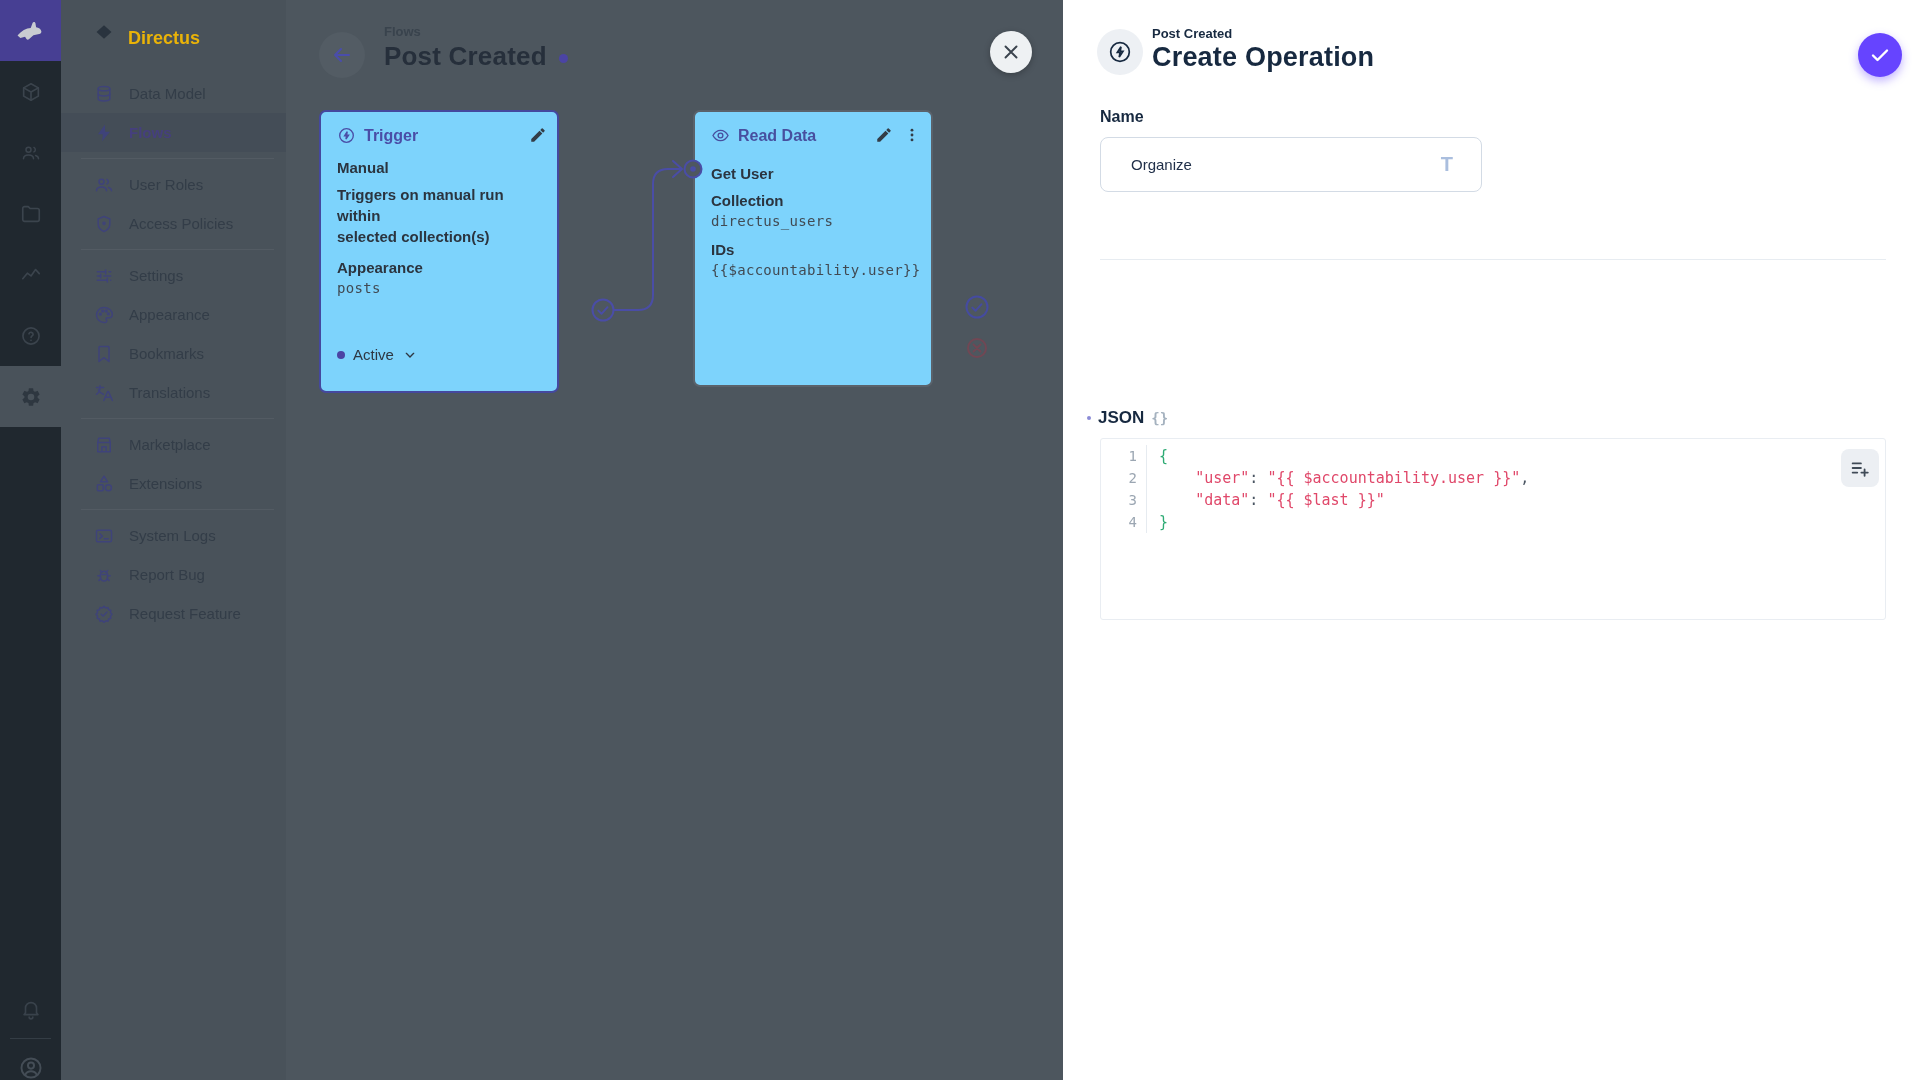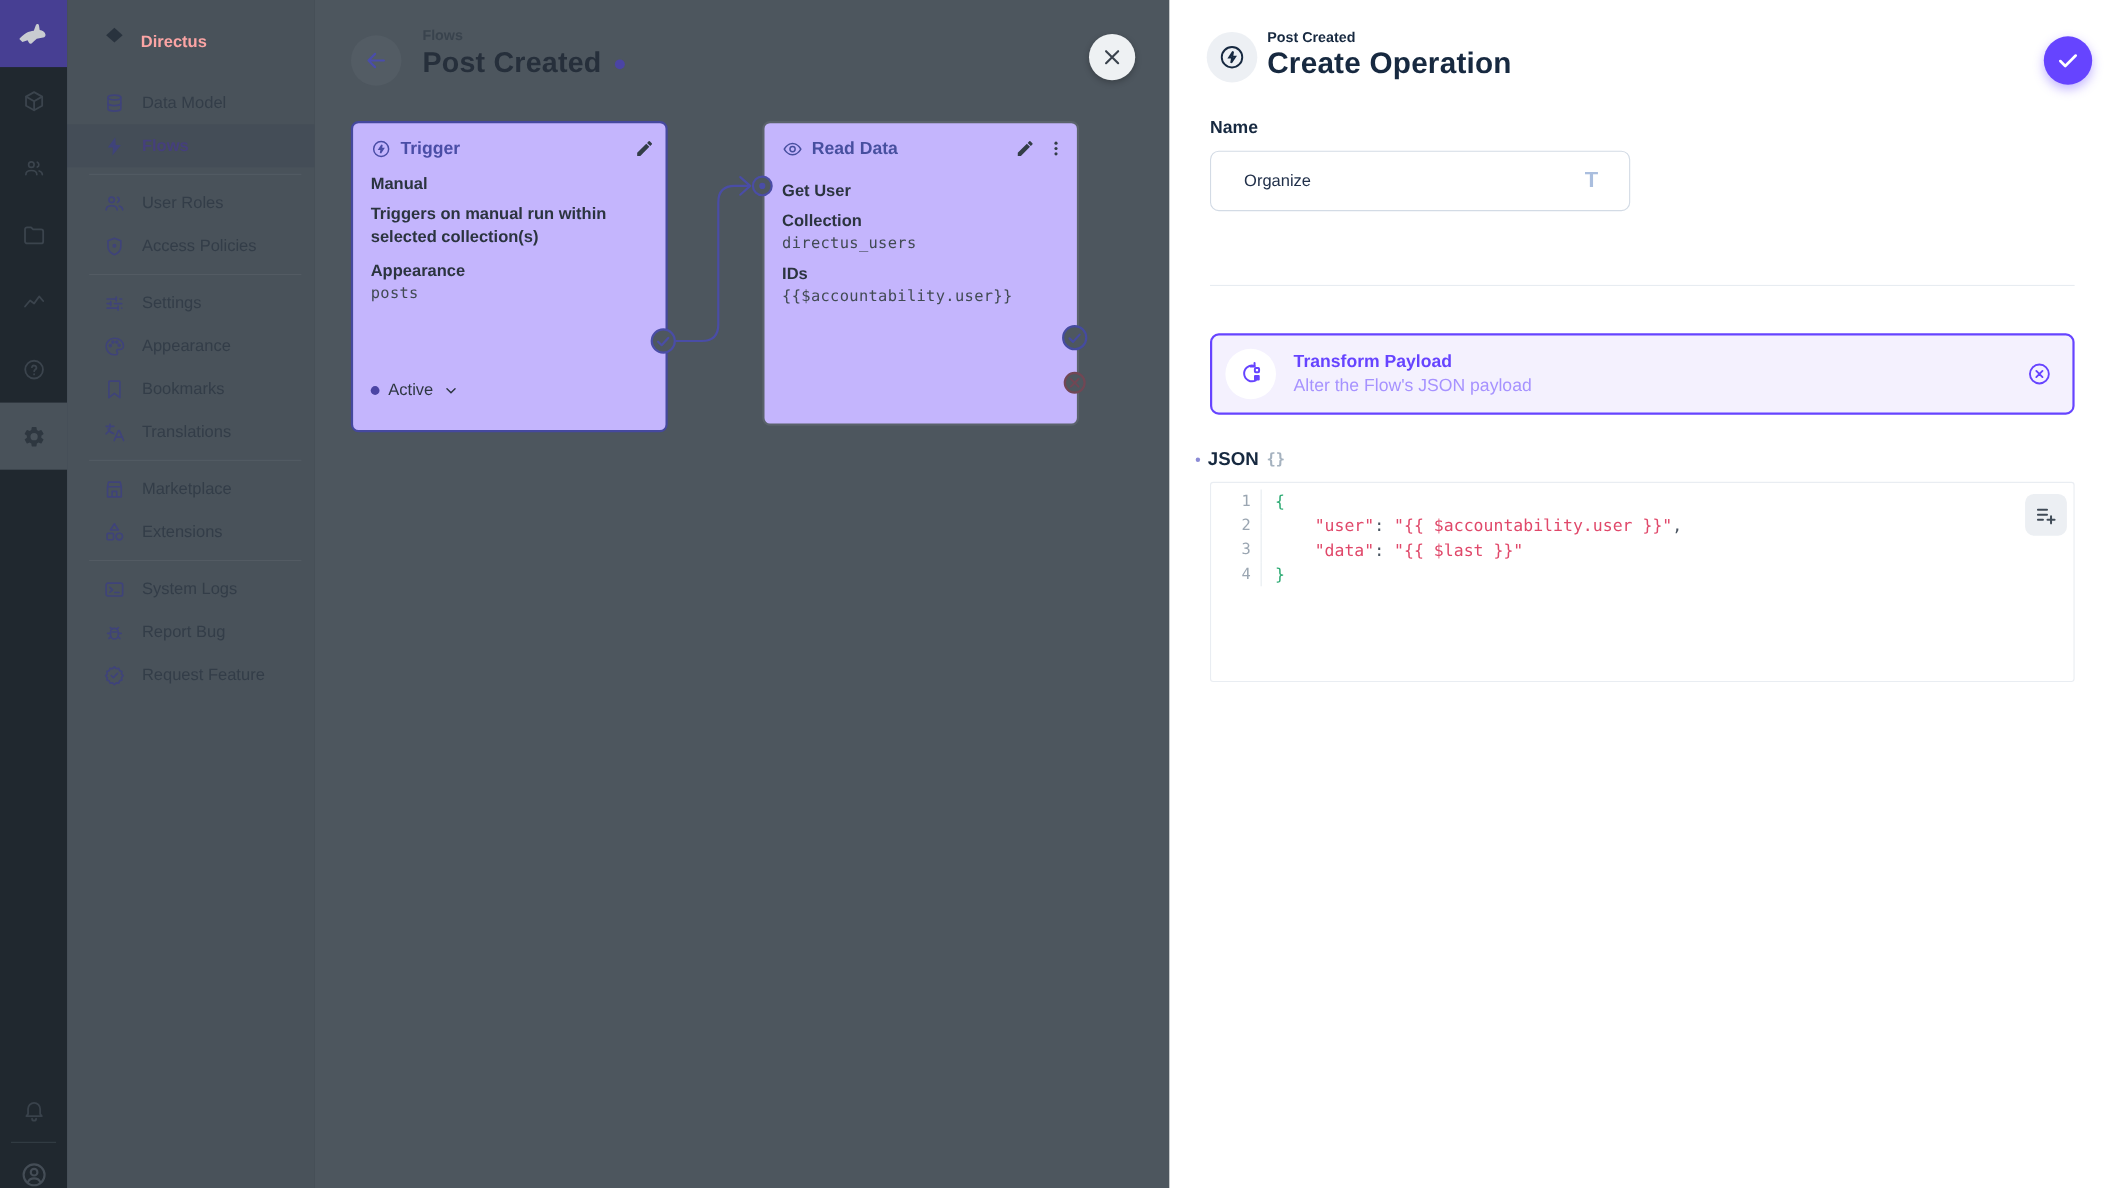--- a/index.html
+++ b/index.html
@@ -17,39 +17,39 @@
   .m-tile{position:absolute;left:0;width:61px;height:61px;display:flex;align-items:center;
           justify-content:center;color:#3b444d;cursor:pointer;}
   .m-tile.active{background:#49525a;color:#2e3740;}
   .mb-bell{position:absolute;left:0;top:978px;width:61px;height:61px;display:flex;align-items:center;justify-content:center;color:#39424b;cursor:pointer;}
   .mb-div{position:absolute;left:10px;top:1038px;width:41px;height:1px;background:#343d45;}
   .mb-avatar{position:absolute;left:0;top:1042px;width:61px;height:52px;display:flex;align-items:center;justify-content:center;color:#444d56;cursor:pointer;}
 
   
   .sidebar{position:absolute;left:61px;top:0;width:225px;height:1080px;background:#49525a;}
   .project{height:64px;display:flex;align-items:center;gap:14px;padding:0 0 0 33px;color:#29333e;cursor:pointer;}
-  .project .p-label{font-size:15px;font-weight:bold;color:#fca5a5;}
+  .project .p-label{font-size:18px;font-weight:bold;color:#eab308;}
   .s-list{padding-top:10px;}
   .s-item{height:39px;display:flex;align-items:center;gap:15px;padding-left:33px;cursor:pointer;color:#3f437a;}
   .s-item .s-label{font-size:15px;font-weight:500;color:#333d48;}
   .s-item.active{background:rgba(30,35,70,0.10);}
   .s-item.active .s-label{color:#453f7d;font-weight:bold;}
   .s-div{height:1px;background:#535b63;margin:6px 0 6px 20px;width:193px;}
 
   
   .flow{position:absolute;left:286px;top:0;width:777px;height:1080px;background:#4d565e;}
   .back-btn{position:absolute;left:33px;top:32px;width:46px;height:46px;border-radius:50%;
             background:#535c64;display:flex;align-items:center;justify-content:center;color:#4a4dab;cursor:pointer;}
   .fh-text{position:absolute;left:98px;top:24px;}
   .fh-crumb{font-size:13px;font-weight:bold;color:#39434d;}
   .fh-title-row{display:flex;align-items:center;gap:12px;margin-top:2px;}
   .fh-title{font-size:26px;font-weight:bold;color:#262f3b;letter-spacing:.2px;}
   .status-dot{width:9px;height:9px;border-radius:50%;background:#4b44a4;margin-top:4px;}
 
-  .panel{position:absolute;width:288px;border-radius:7px;background:#c4b5fd;box-sizing:border-box;}
+  .panel{position:absolute;width:240px;border-radius:7px;background:#7dd3fc;box-sizing:border-box;}
   .panel.trigger{left:33px;top:110px;height:283px;border:2px solid #45489e;}
   .panel.read{left:407px;top:110px;height:277px;border:2px solid #5a626b;}
   .p-head{display:flex;align-items:center;gap:8px;padding:14px 14px 0 16px;color:#4a4da6;}
   .p-title{font-size:16px;font-weight:bold;color:#4a4da6;}
   .p-tools{position:absolute;top:14px;right:10px;display:flex;align-items:center;gap:10px;color:#333d47;}
   .p-tools .icon{cursor:pointer;}
   .p-body{padding:12px 16px 0 16px;}
   .p-strong{font-size:15px;font-weight:bold;color:#2b343f;line-height:21px;}
   .p-label{font-size:15px;font-weight:bold;color:#2b343f;margin-top:12px;}
   .p-mono{font-size:14px;color:#414a53;margin-top:4px;letter-spacing:.3px;}
@@ -472,40 +472,20 @@
   <div class="field name">
     <div class="f-label">Name</div>
     <div class="f-box">
       <input value="Organize" style="">
       <span class="f-suffix">T</span>
     </div>
   </div>
 
   <div class="d-div"></div>
 
-  <div class="op-card">
-    <div class="op-ic">
-      <svg width="24" height="24" viewBox="0 0 24 24" fill="none" stroke="currentColor" stroke-width="1.8" stroke-linecap="round" stroke-linejoin="round">
-        <path d="M15.5 4.6A7.2 7.2 0 1 0 16.6 17.8"></path>
-        <path d="M15.5 1.9v3.4h-3.4"></path>
-        <rect x="15" y="12.8" width="5.2" height="5.2" rx="1" fill="currentColor" stroke="none"></rect>
-        <rect x="15.8" y="6.6" width="3.8" height="3.8" rx="0.8"></rect>
-      </svg>
-    </div>
-    <div class="op-texts">
-      <div class="op-title">Transform Payload</div>
-      <div class="op-sub">Alter the Flow's JSON payload</div>
-    </div>
-    <span class="op-x icon">
-      <svg width="24" height="24" viewBox="0 0 24 24" fill="none" stroke="currentColor" stroke-width="1.7" stroke-linecap="round">
-          <circle cx="12" cy="12" r="8.6"></circle>
-          <path d="M9.2 9.2l5.6 5.6M14.8 9.2l-5.6 5.6"></path>
-        </svg>
-    </span>
-  </div>
 
   <div class="json-row">
     <span class="edit-dot"></span>
     <span class="json-label">JSON</span>
     <span class="raw-toggle">{}</span>
   </div>
 
   <div class="editor">
     <div class="code-area" id="code-area">
         <div class="code-line">

